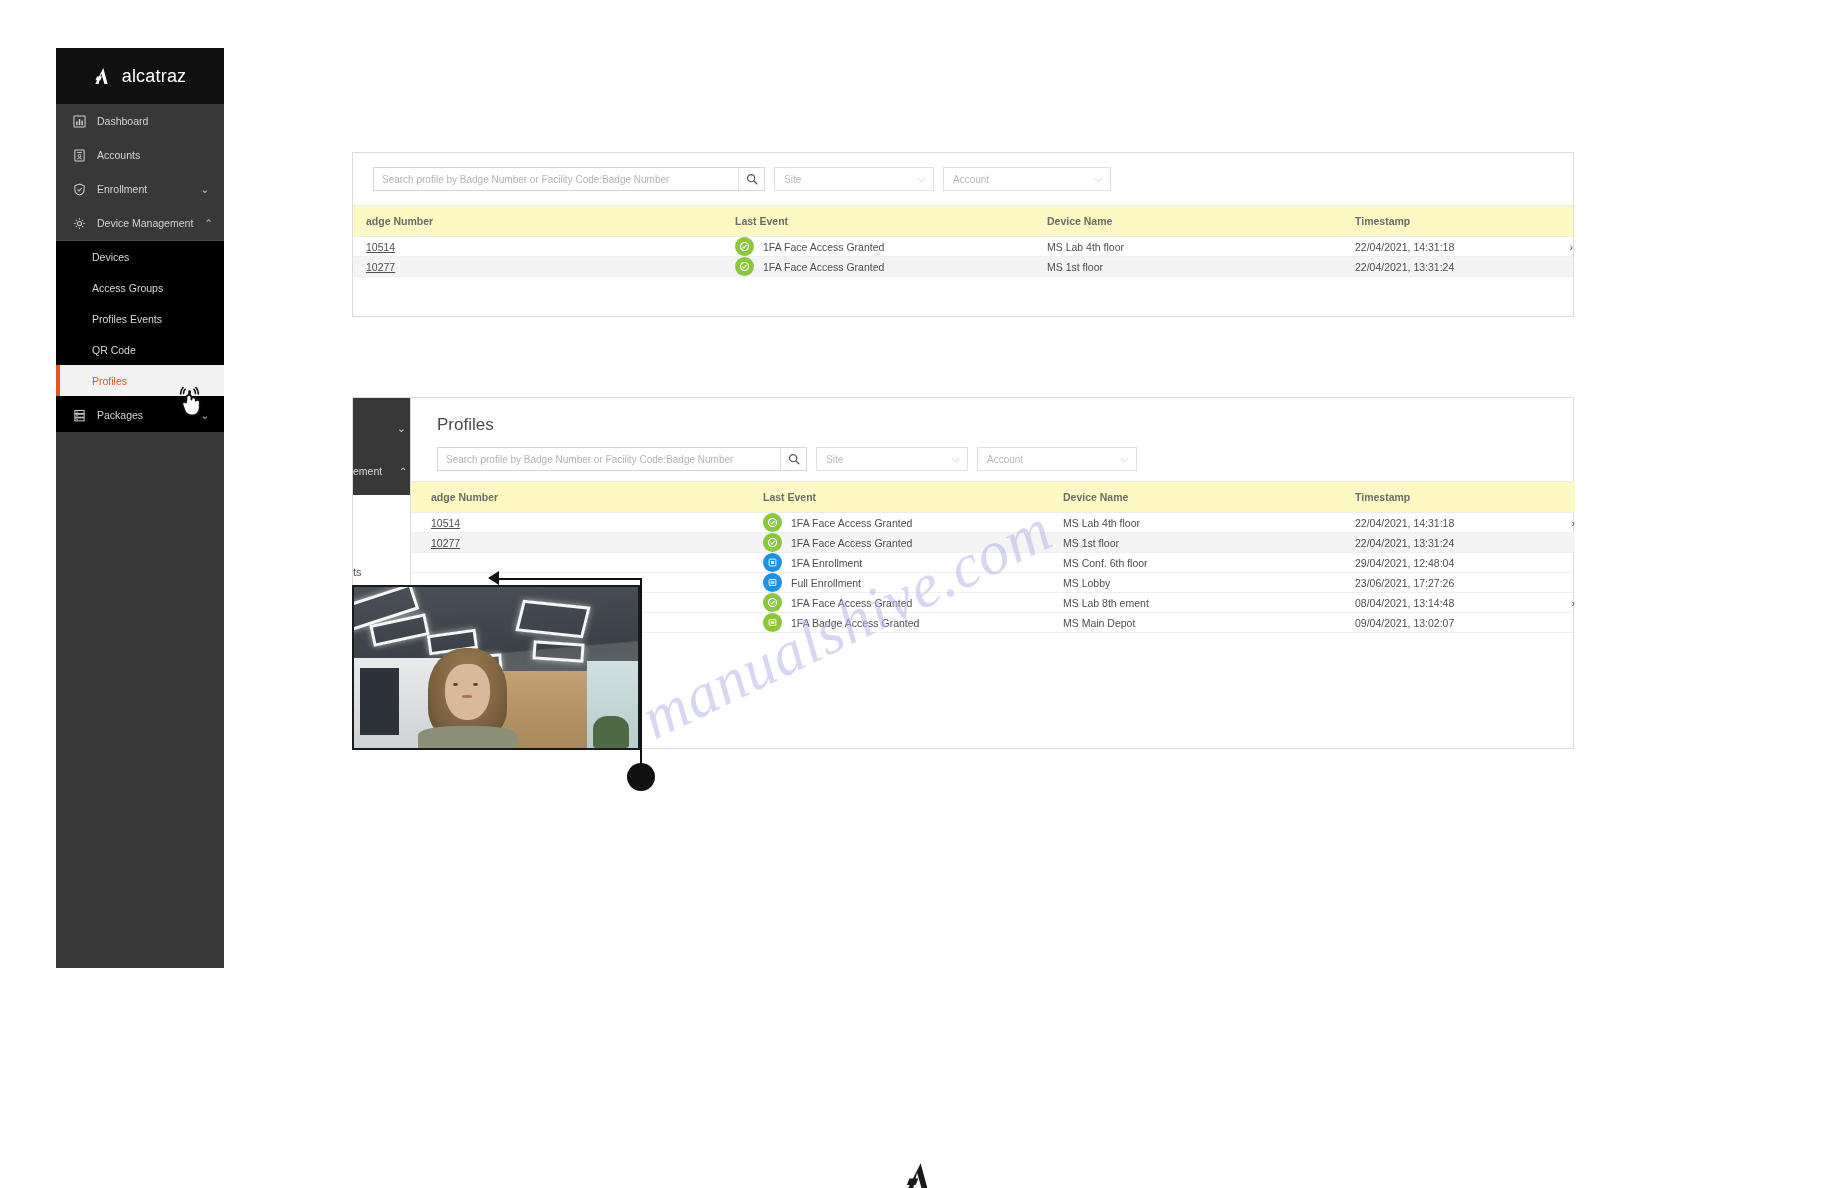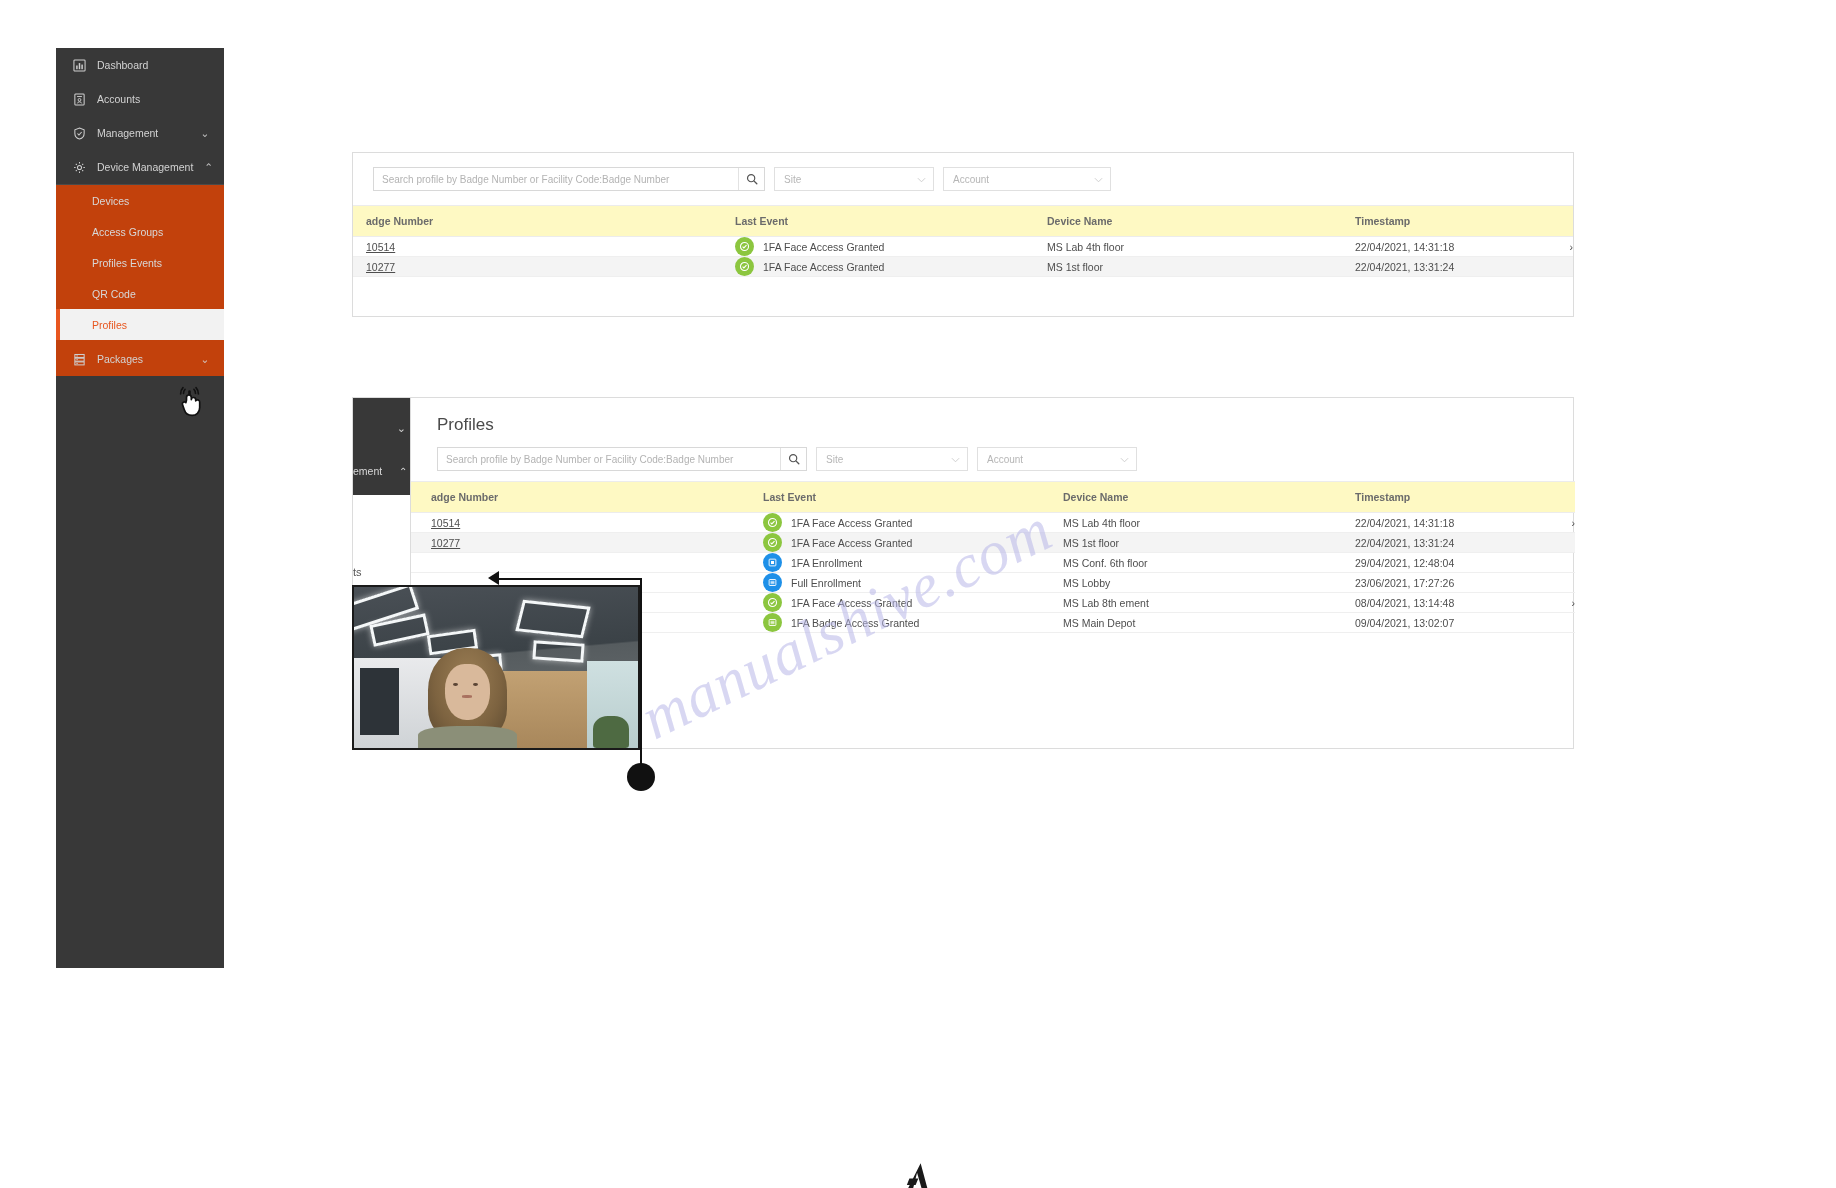--- a/index.html
+++ b/index.html
@@ -91,21 +91,21 @@
     background: #f2f2f2;
     color: #e8561f;
     border-left: 4px solid #e8561f;
     padding-left: 32px;
     position: relative;
   }
   .sb-sep-top {
     height: 1px; background: #4a4a4a; margin: 0;
   }
   .sb-lower {
-    background: #c2410c;
+    background: #000000;
   }
 
   .tap-cursor {
     position: absolute;
     left: 176px; top: 386px;
     width: 30px; height: 34px;
     z-index: 30;
   }
 
   
@@ -405,20 +405,29 @@
     z-index: 5;
   }
 </style>
 </head>
 <body>
 
 <div class="watermark">manualshive.com</div>
 
 <div class="sidebar">
 
+  <div class="sb-brand">
+    <span class="brand-mark">
+      <svg width="19" height="16" viewBox="0 0 19 16">
+        <path d="M9.3 0 L13.6 16 L10.4 16 L7.3 5.4 L4.6 16 L1.3 16 Z" fill="#ffffff"></path>
+        <path d="M3.0 8.6 L8.0 8.6 L6.5 12.2 L1.6 12.2 Z" fill="#ffffff"></path>
+      </svg>
+    </span>
+    <span class="brand-text">alcatraz</span>
+  </div>
 
   <div class="sb-item">
     <span class="ic">
       <svg width="13" height="13" viewBox="0 0 14 14">
           <rect x="1" y="1" width="12" height="12" rx="1" fill="none" stroke="#cfcfcf" stroke-width="1.1"></rect>
           <rect x="3.4" y="7" width="1.6" height="4" fill="#cfcfcf"></rect>
           <rect x="6.2" y="4.4" width="1.6" height="6.6" fill="#cfcfcf"></rect>
           <rect x="9" y="6" width="1.6" height="5" fill="#cfcfcf"></rect>
         </svg>
     </span>
@@ -439,21 +448,21 @@
     <span class="chev"></span>
   </div>
 
   <div class="sb-item">
     <span class="ic">
       <svg width="13" height="13" viewBox="0 0 14 14">
           <path d="M7 1 L12 3 V7 c0 3.2-2.2 5.2-5 6 -2.8-.8-5-2.8-5-6 V3 Z" fill="none" stroke="#cfcfcf" stroke-width="1.1"></path>
           <path d="M4.8 7 L6.4 8.6 L9.3 5.4" fill="none" stroke="#cfcfcf" stroke-width="1.1"></path>
         </svg>
     </span>
-    <span class="lbl">Management</span>
+    <span class="lbl">Enrollment</span>
     <span class="chev">⌄</span>
   </div>
 
   <div class="sb-item">
     <span class="ic">
       <svg width="13" height="13" viewBox="0 0 14 14">
           <circle cx="7" cy="7" r="2.2" fill="none" stroke="#cfcfcf" stroke-width="1.1"></circle>
           <path d="M7 1.2 v1.6 M7 11.2 v1.6 M1.2 7 h1.6 M11.2 7 h1.6 M3 3 l1.1 1.1 M9.9 9.9 l1.1 1.1 M11 3 l-1.1 1.1 M4.1 9.9 L3 11" stroke="#cfcfcf" stroke-width="1.1"></path>
         </svg>
     </span>

